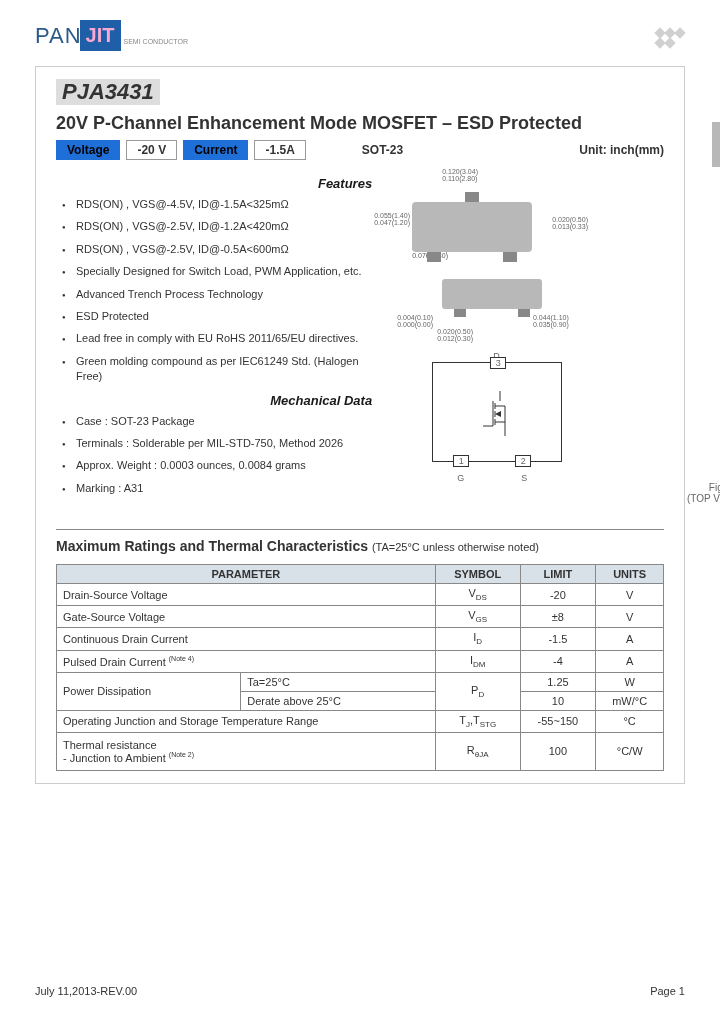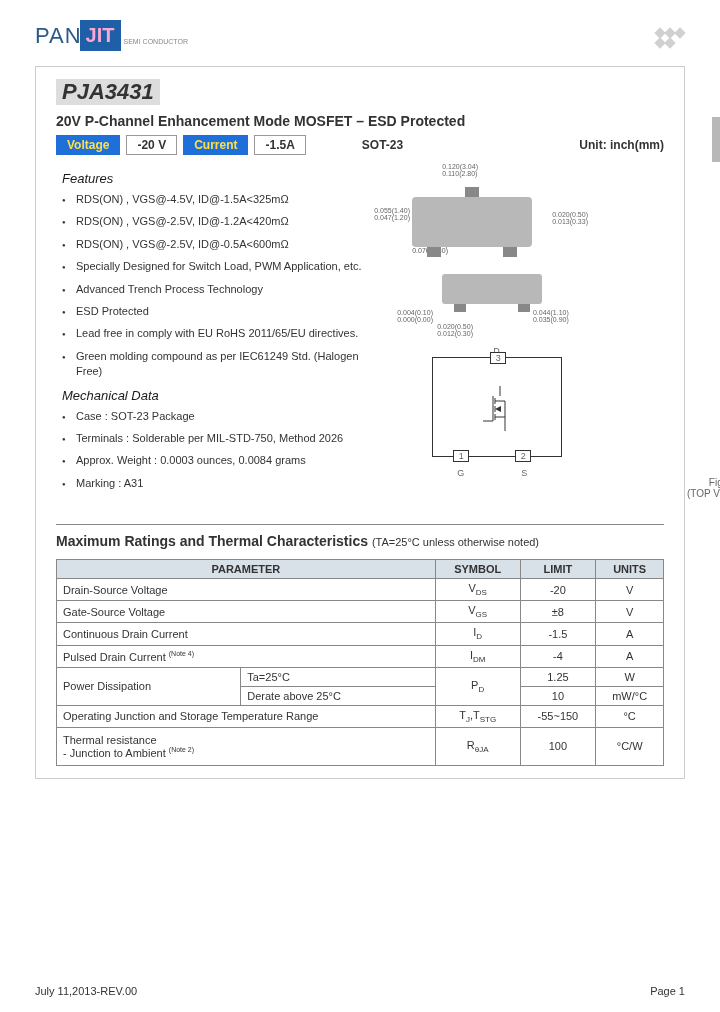--- a/index.html
+++ b/index.html
@@ -49,33 +49,33 @@
     background: #ddd;
     padding: 0 6px;
     display: inline-block;
     font-style: italic;
   }
   .part-num {
     font-size: 22px;
     font-weight: bold;
   }
   .subtitle {
-    font-size: 14px;
+    font-size: 18px;
     font-weight: bold;
     margin-top: 8px;
   }
   .spec-row {
     display: flex;
     align-items: center;
     margin-top: 6px;
     gap: 6px;
   }
   .label-box {
     background: #1e6fd8;
-    color: #fde047;
+    color: #000000;
     border: 1px solid #1e6fd8;
     padding: 2px 10px;
     font-weight: bold;
     font-size: 12px;
   }
   .value-box {
     border: 1px solid #999;
     padding: 2px 10px;
     font-weight: bold;
     font-size: 12px;
@@ -95,25 +95,26 @@
     margin-top: 8px;
   }
   .left-col {
     flex: 0 0 52%;
   }
   .right-col {
     flex: 1;
     padding-left: 10px;
   }
   .section-head {
-    font-weight: normal;
+    font-weight: bold;
     font-style: italic;
     font-size: 13px;
     color: #1a1a1a;
     margin: 8px 0 6px 6px;
+    text-align: right;
   }
   ul.feat {
     list-style: none;
     padding-left: 6px;
   }
   ul.feat li {
     position: relative;
     padding-left: 14px;
     margin-bottom: 7px;
     line-height: 1.4;

